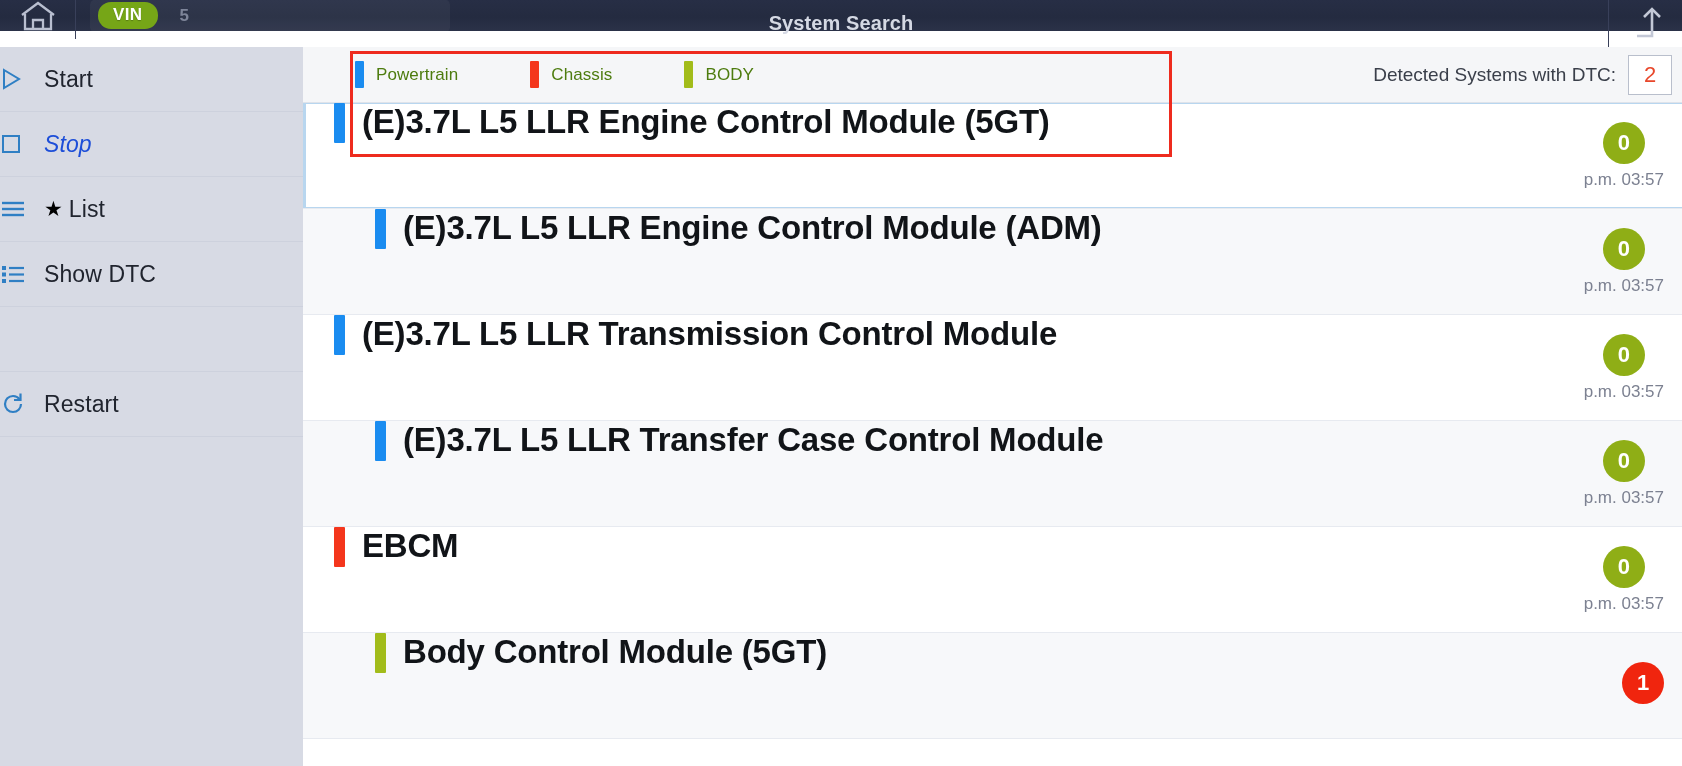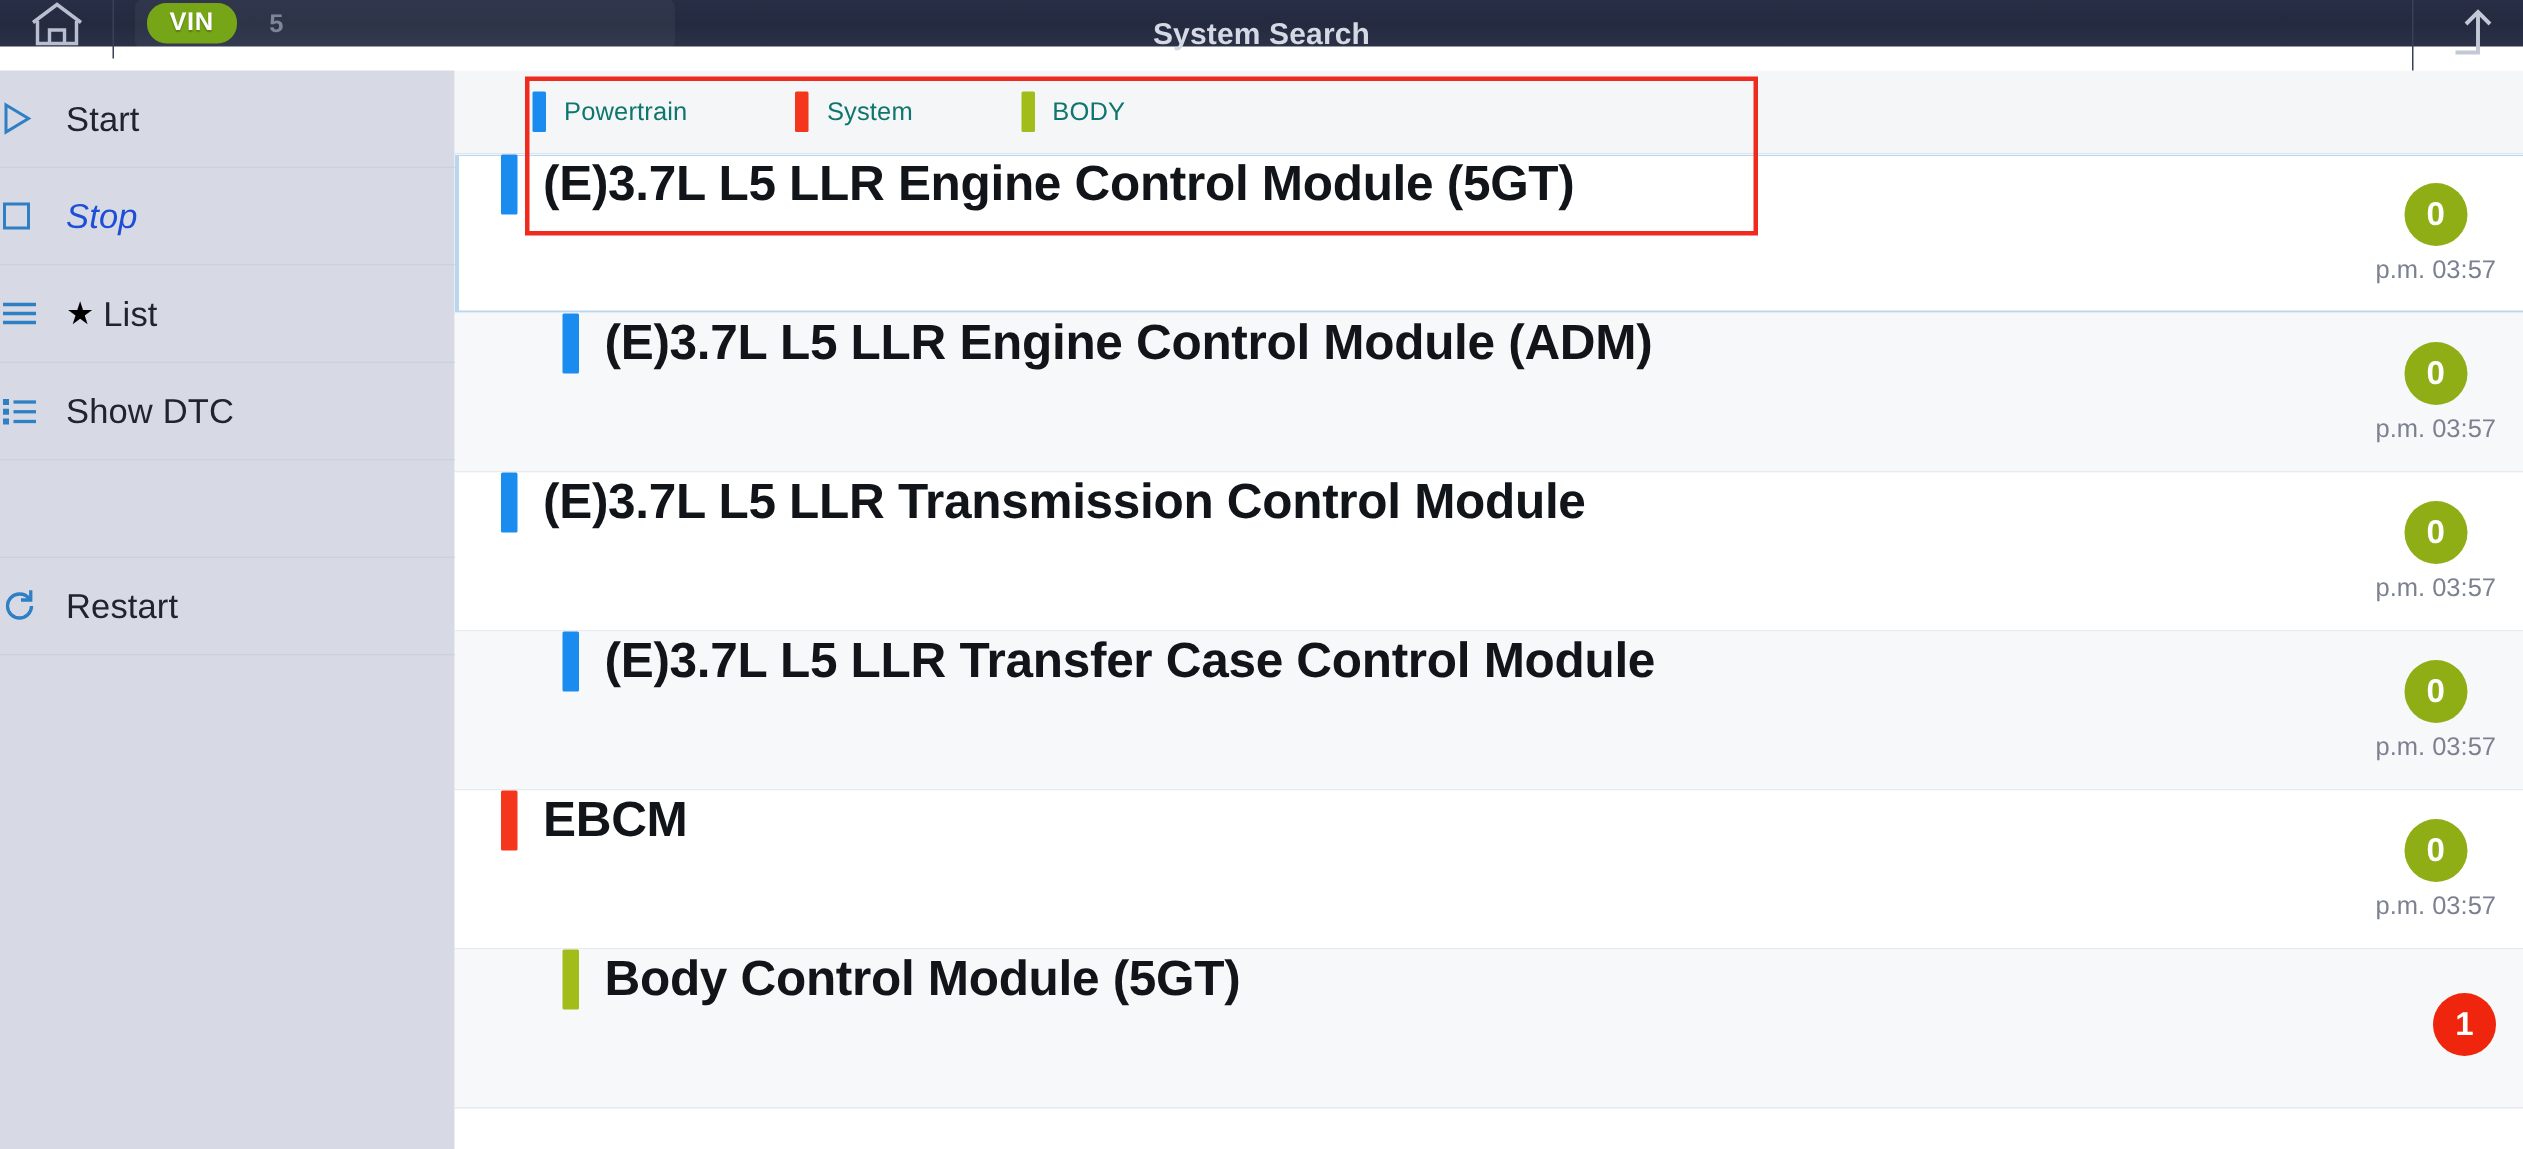--- a/index.html
+++ b/index.html
@@ -85,21 +85,21 @@
     width: 1379px; height: 719px; background: #ffffff; overflow: hidden;
   }
 
   
   .legend {
     height: 56px; background: #f5f6f8; border-bottom: 1px solid #dfe3ea;
     display: flex; align-items: center; position: relative;
   }
   .leg-item { display: flex; align-items: center; }
   .leg-bar { width: 9px; height: 27px; border-radius: 1px; margin-right: 12px; }
-  .leg-txt { font-size: 17px; color: #0f766e; letter-spacing: .1px; }
+  .leg-txt { font-size: 17px; color: #4d7c0f; letter-spacing: .1px; }
   .leg-right {
     position: absolute; right: 10px; top: 0; height: 56px;
     display: flex; align-items: center;
   }
   .leg-right-label { font-size: 19px; color: #3a3f4a; margin-right: 12px; }
   .dtc-box {
     width: 44px; height: 40px; border: 1px solid #b9bfcc; background: #ffffff;
     display: flex; align-items: center; justify-content: center;
     font-size: 22px; color: #e8472b;
   }
@@ -236,25 +236,29 @@
 
   <div class="content">
 
     <div class="legend">
       <div class="leg-item" style="margin-left:52px;">
         <span class="leg-bar" style="background:#1a8cf0;"></span>
         <span class="leg-txt">Powertrain</span>
       </div>
       <div class="leg-item" style="margin-left:72px;">
         <span class="leg-bar" style="background:#f4361c;"></span>
-        <span class="leg-txt">System</span>
+        <span class="leg-txt">Chassis</span>
       </div>
       <div class="leg-item" style="margin-left:72px;">
         <span class="leg-bar" style="background:#a2bc1a;"></span>
         <span class="leg-txt">BODY</span>
+      </div>
+      <div class="leg-right">
+        <span class="leg-right-label">Detected Systems with DTC:</span>
+        <span class="dtc-box">2</span>
       </div>
     </div>
 
     <div class="rows" id="rows">
         <div class="row selected">
           <span class="row-bar" style="background: rgb(26, 140, 240);"></span>
           <span class="row-label">(E)3.7L L5 LLR Engine Control Module (5GT)</span>
           <div class="row-right">
             <span class="badge ok">0</span>
             <span class="ts">p.m. 03:57</span>

